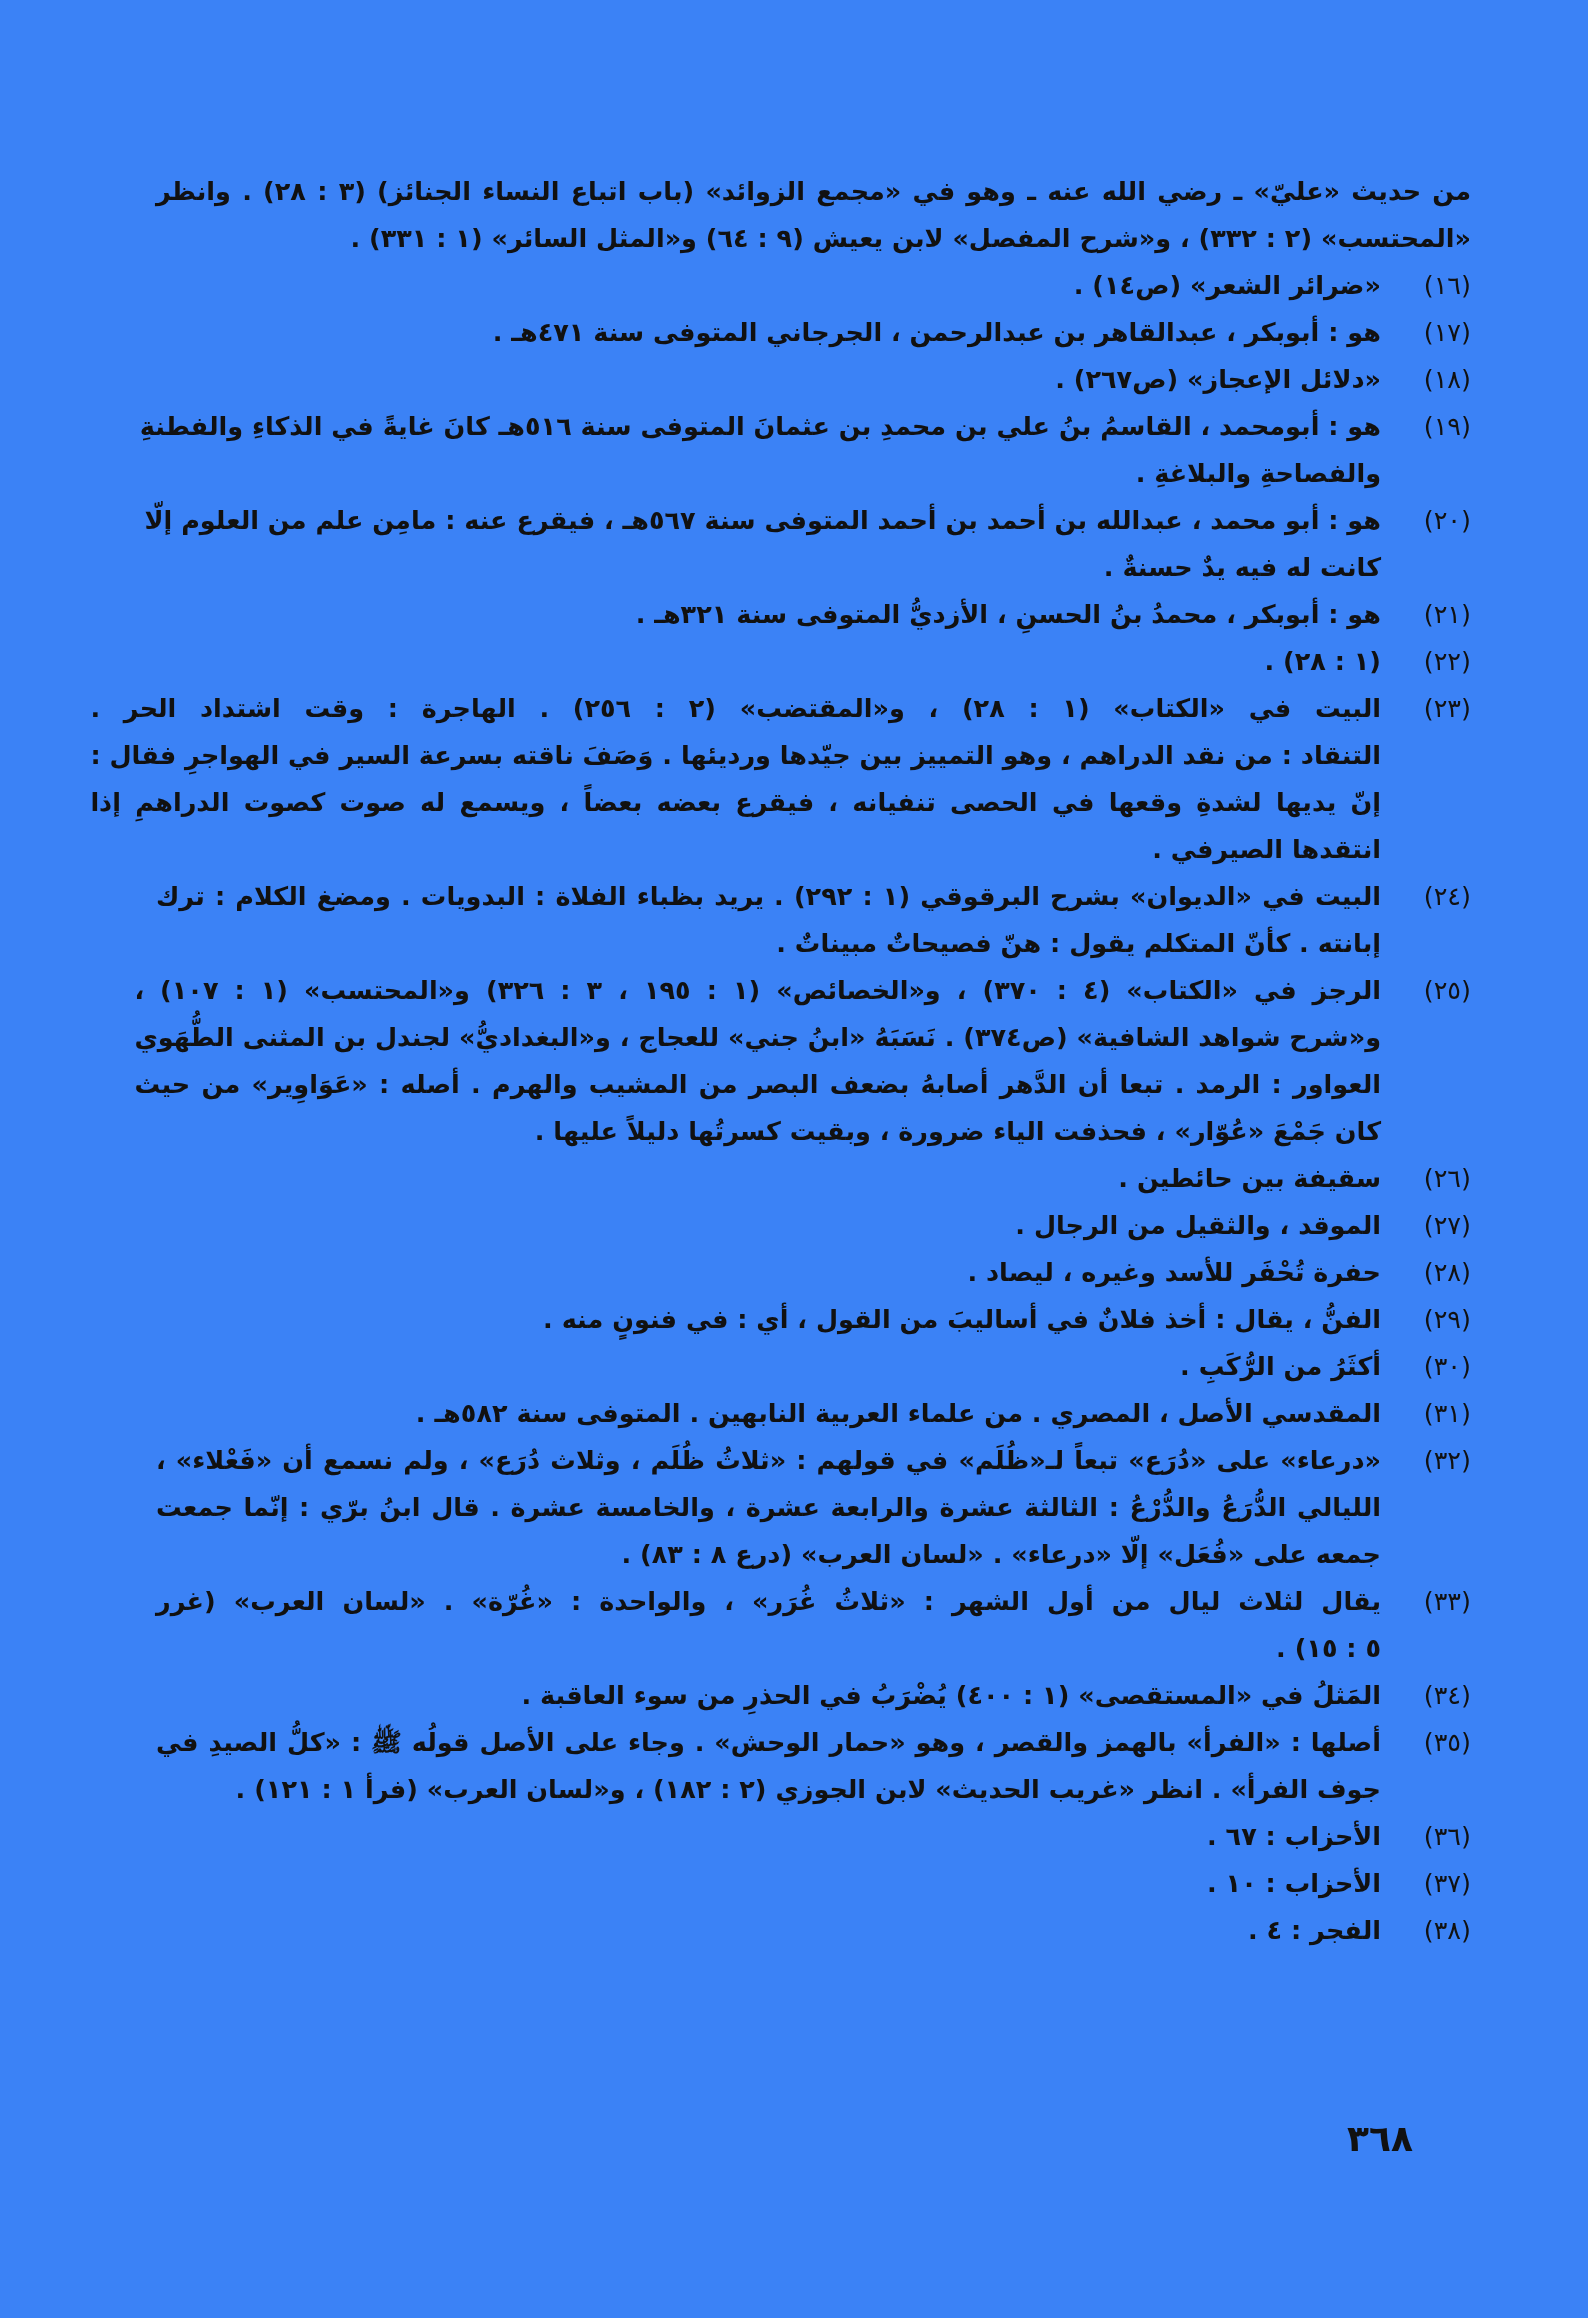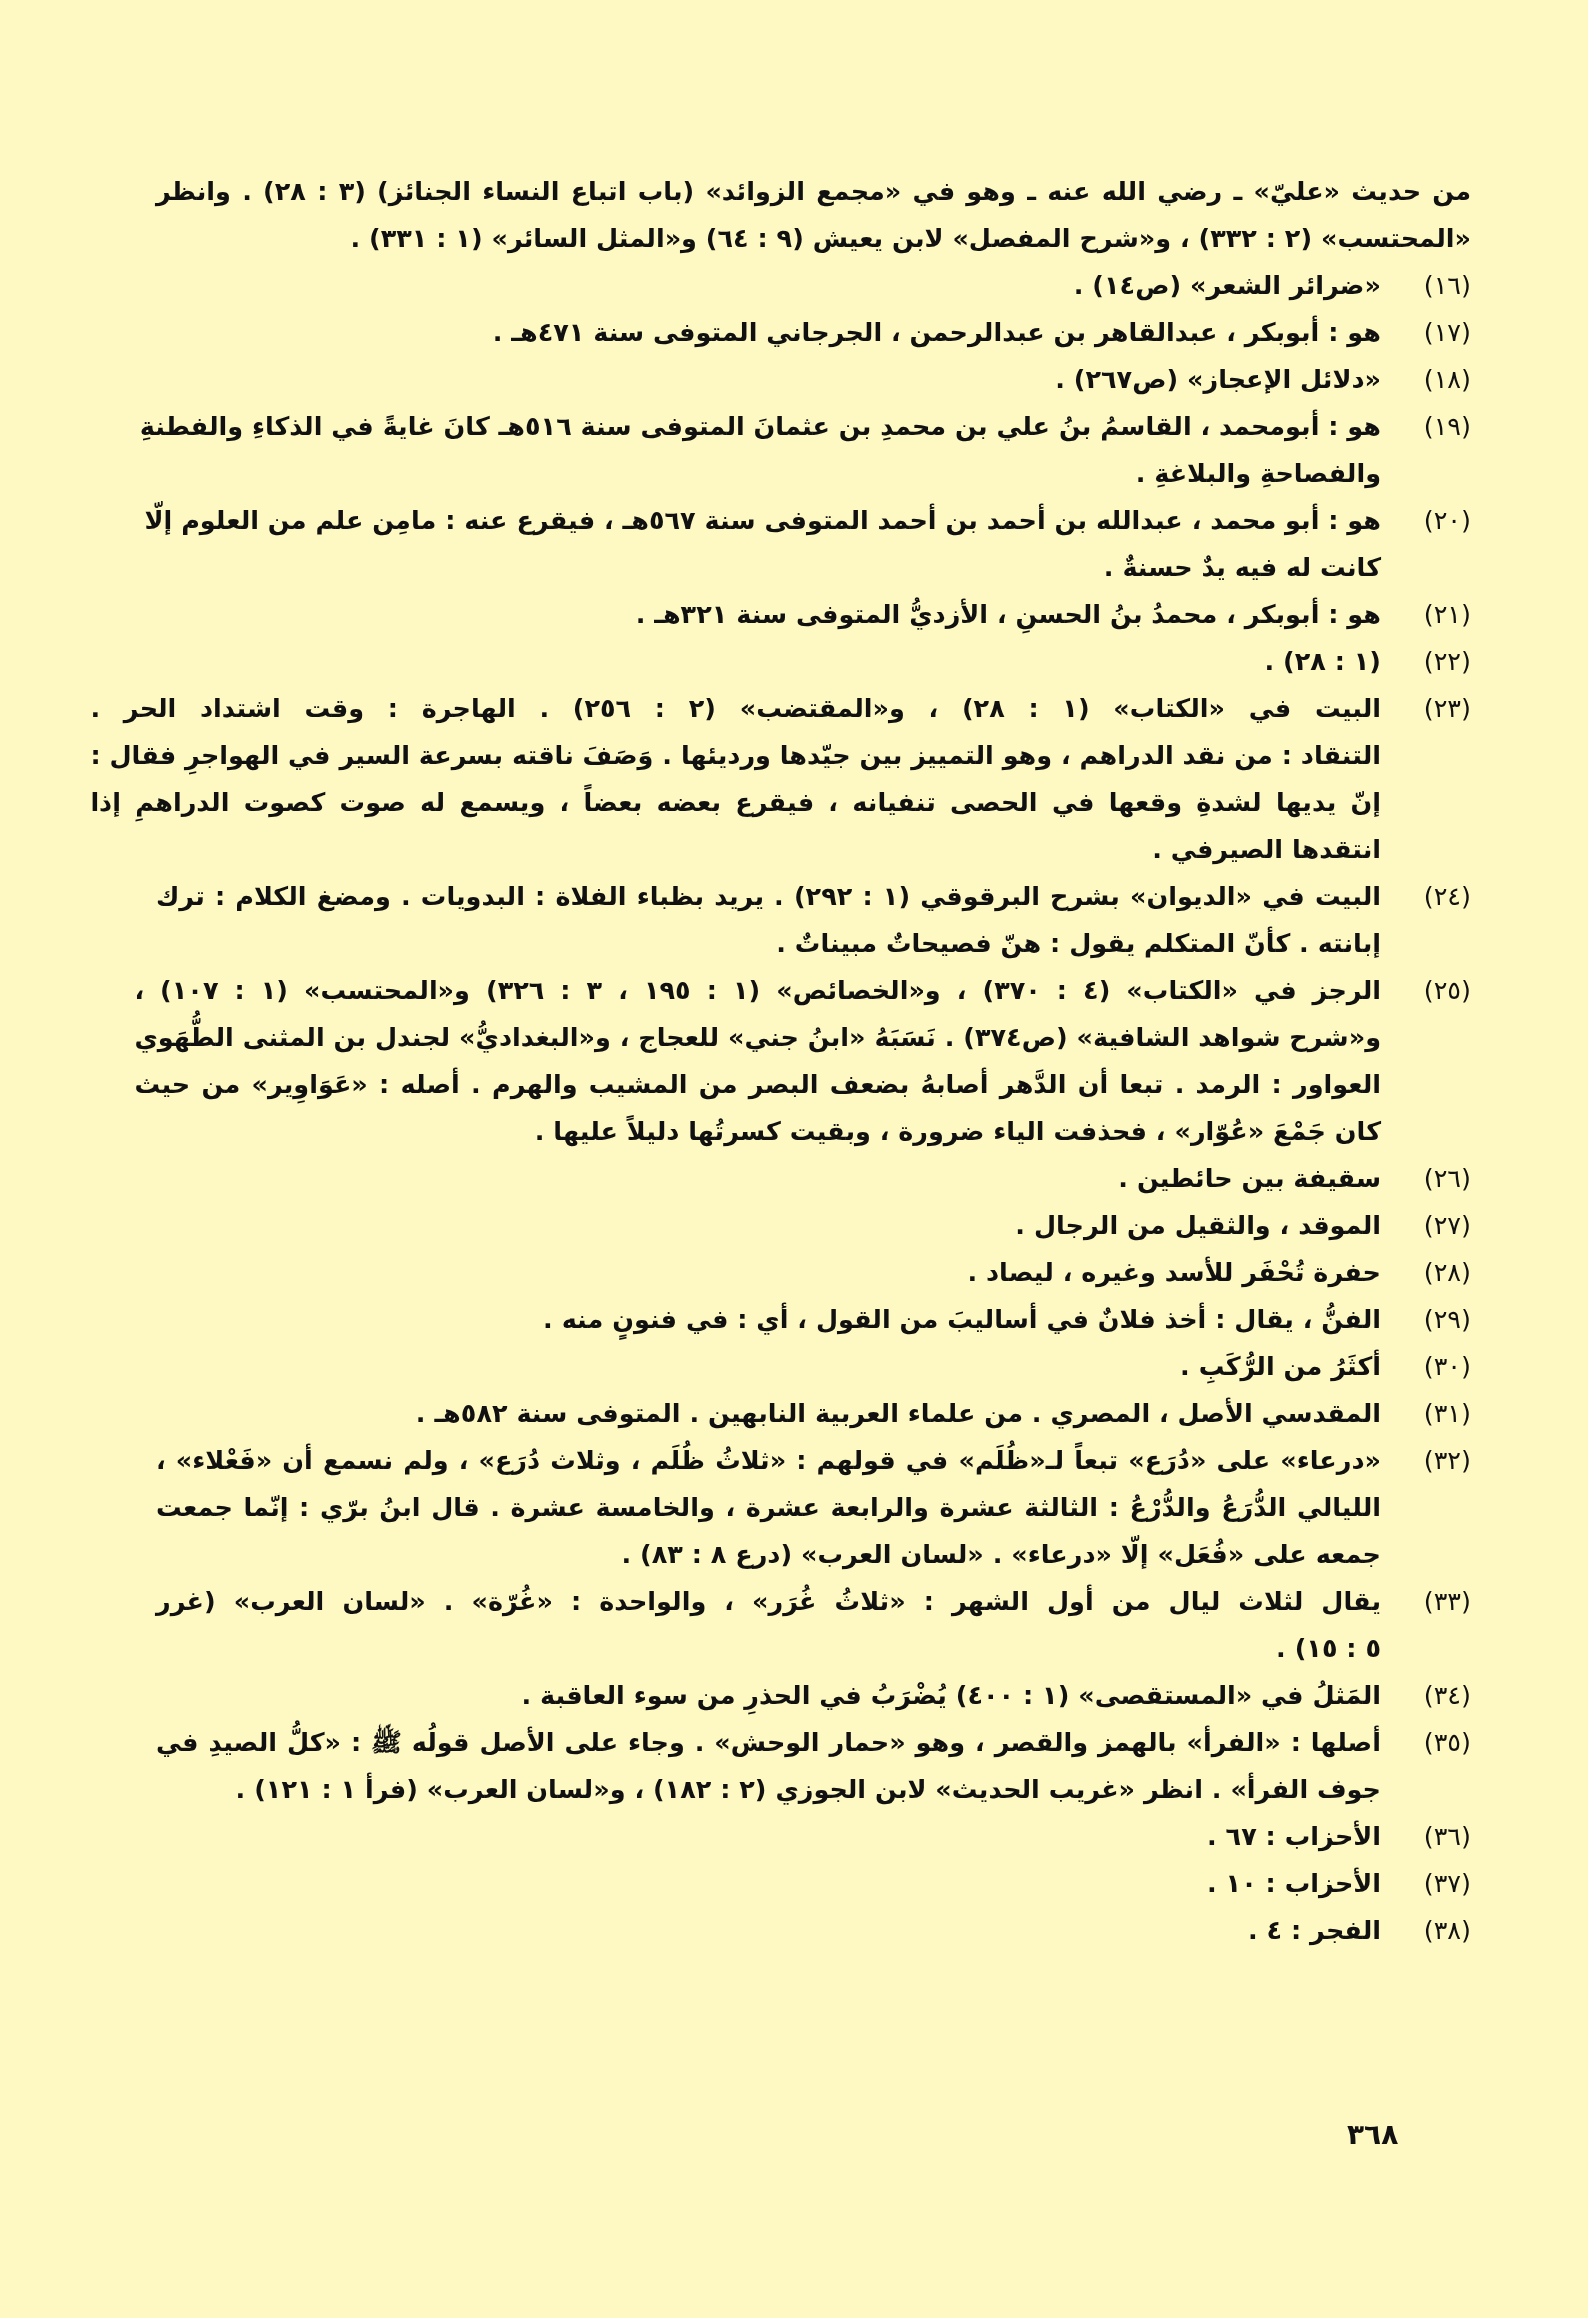--- a/index.html
+++ b/index.html
@@ -1,27 +1,27 @@
 <!DOCTYPE html>
 <html style="font-size:13px"><head>
 <meta charset="utf-8">
 <style>
   html, body { margin:0; padding:0; background:#ffffff; }
   body { width:1588px; height:2319px; position:relative; overflow:hidden;
          font-family:"DejaVu Sans", sans-serif; color:#111; }
-  .page { position:absolute; left:0; top:0; width:1588px; height:2319px; background:#fef9c3; }
+  .page { position:absolute; left:0; top:0; width:1588px; height:2319px; background:#3b82f6; }
   .notes { position:absolute; left:156px; top:168px; width:1315px; direction:rtl; }
   .note { display:flex; flex-direction:row; direction:rtl; align-items:flex-start; }
   .num { flex:0 0 90px; text-align:right; font-size:25.5px; font-weight:normal; line-height:47px; white-space:nowrap; }
   .num.blank { visibility:hidden; }
   .body { flex:1 1 auto; }
   .line { font-size:25.5px; font-weight:bold; line-height:47px; white-space:nowrap; text-align:justify; text-align-last:justify; }
   .line.short { text-align-last:right; }
   .cont .line { }
-  .pageno { position:absolute; left:1347px; top:2118px; font-size:28px; font-weight:bold; direction:rtl; }
+  .pageno { position:absolute; left:1347px; top:2118px; font-size:36px; font-weight:bold; direction:rtl; }
 </style>
 </head>
 <body>
 
 <div class="page">
   <div class="notes" id="notes">
       <div class="note cont">
         <div class="num blank"></div>
         <div class="body" style="margin-right: -90px;">
           <div class="line">من حديث «عليّ» ـ رضي الله عنه ـ وهو في «مجمع الزوائد» (باب اتباع النساء الجنائز) (٣ : ٢٨) . وانظر</div>

